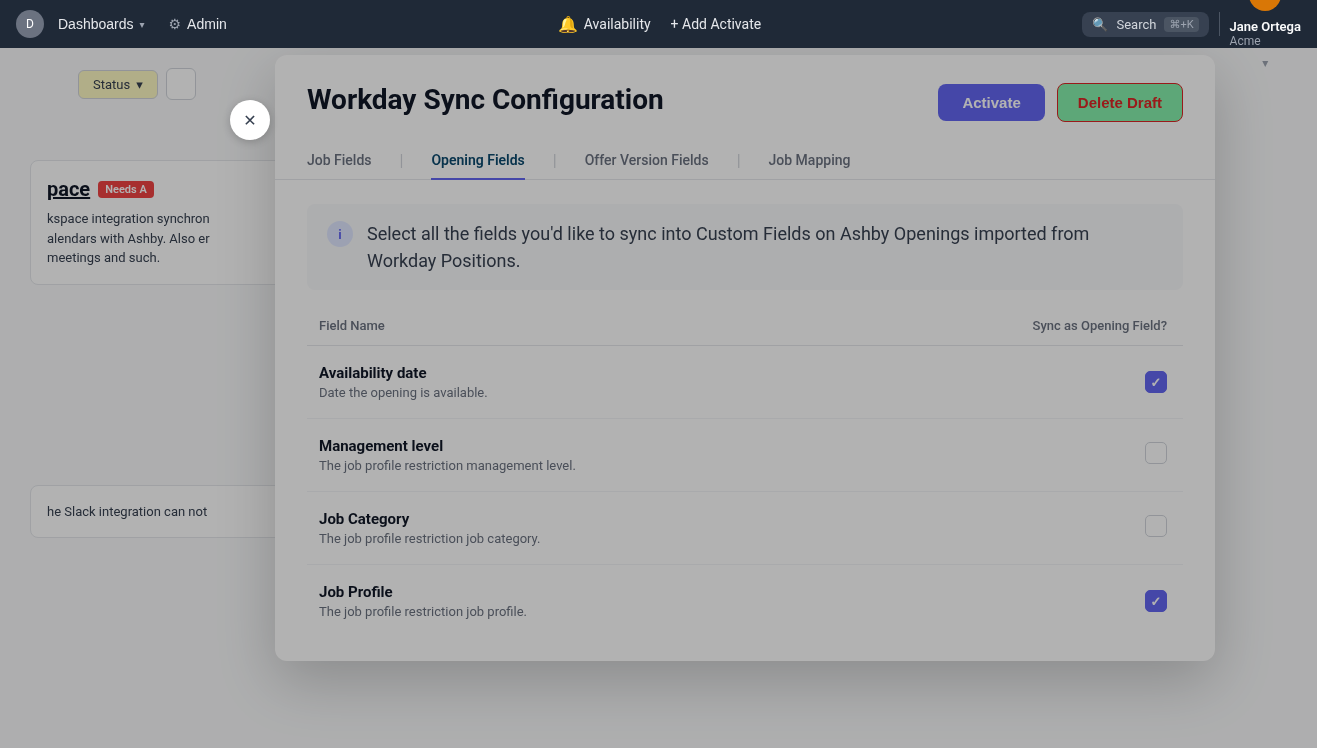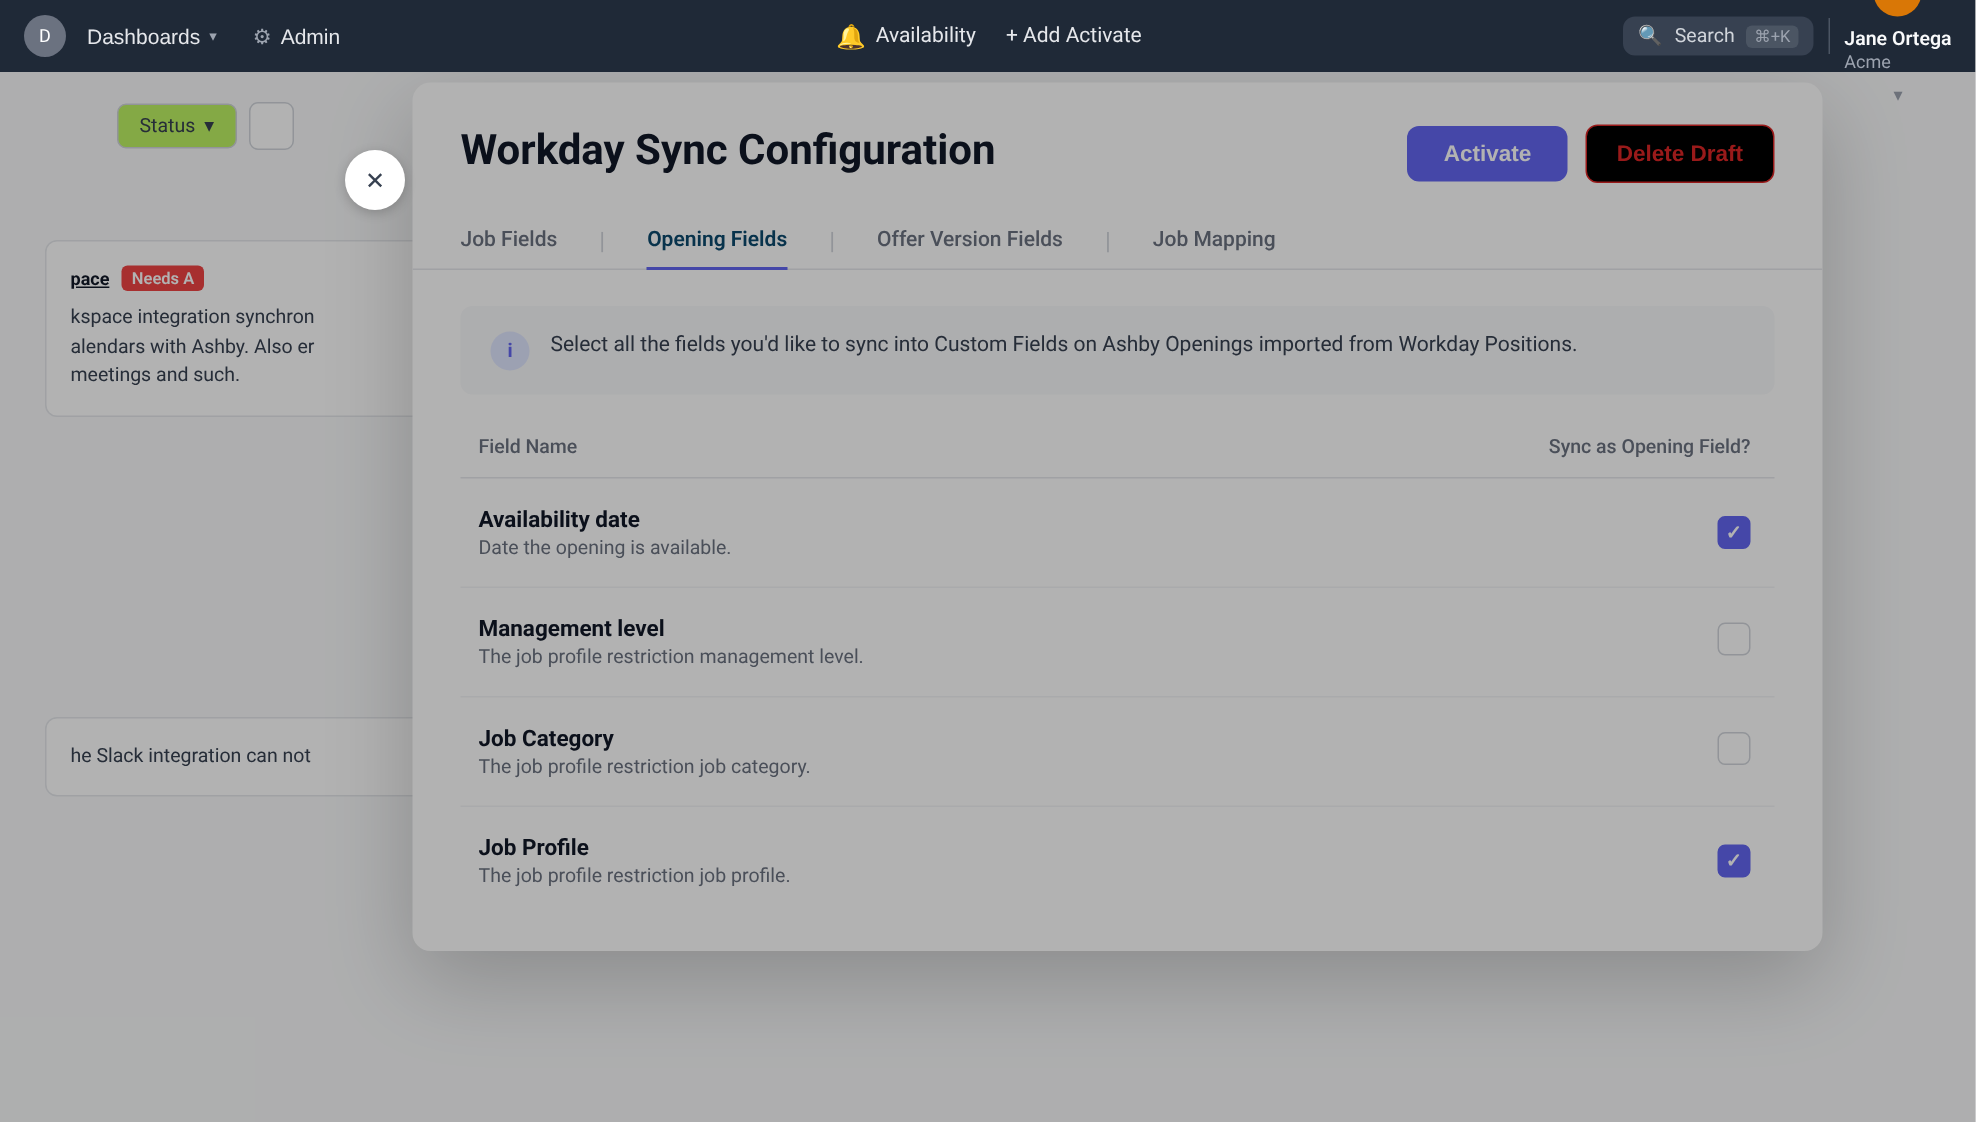--- a/index.html
+++ b/index.html
@@ -44,21 +44,21 @@
     .user-org { color: #9ca3af; font-size: 12px; }
 
     
     .bg-content {
       position: absolute; top: 48px; left: 0; width: 100%; height: calc(100% - 48px);
       background: #f9fafb;
       padding: 20px;
     }
     .bg-filter-row { display: flex; gap: 8px; margin-bottom: 16px; align-items: center; }
     .bg-filter-btn {
-      border: 1px solid #d1d5db; background: #bef264; border-radius: 6px;
+      border: 1px solid #d1d5db; background: #fef9c3; border-radius: 6px;
       padding: 6px 14px; font-size: 13px; color: #374151; cursor: pointer;
       display: flex; align-items: center; gap: 6px;
     }
 
     
     .modal-overlay {
       position: absolute; top: 48px; left: 0; width: 100%; height: calc(100% - 48px);
       background: rgba(0,0,0,0.3);
       z-index: 20;
     }
@@ -77,21 +77,21 @@
       display: flex; align-items: flex-start; justify-content: space-between;
     }
     .modal-title { font-size: 28px; font-weight: 700; color: #111827; }
     .modal-actions { display: flex; gap: 12px; align-items: center; }
     .btn-activate {
       background: #6366f1; color: white; border: none;
       border-radius: 8px; padding: 10px 24px; font-size: 15px; font-weight: 600;
       cursor: pointer;
     }
     .btn-delete-draft {
-      background: #000000; color: #dc2626; border: 1.5px solid #dc2626;
+      background: #86efac; color: #dc2626; border: 1.5px solid #dc2626;
       border-radius: 8px; padding: 10px 20px; font-size: 15px; font-weight: 600;
       cursor: pointer;
     }
 
     
     .modal-close-area {
       position: absolute; left: 230px; top: 100px;
       width: 40px; height: 40px;
       background: white; border-radius: 50%;
       display: flex; align-items: center; justify-content: center;
@@ -123,21 +123,21 @@
       background: #f8f9fb; border-radius: 8px; padding: 16px 20px;
       display: flex; gap: 14px; align-items: flex-start;
       margin-bottom: 20px;
     }
     .info-icon {
       width: 26px; height: 26px; border-radius: 50%;
       background: #e0e7ff; color: #6366f1;
       display: flex; align-items: center; justify-content: center;
       font-size: 13px; font-weight: 700; flex-shrink: 0; margin-top: 1px;
     }
-    .info-text { font-size: 14px; color: #374151; line-height: 1.5; }
+    .info-text { font-size: 18px; color: #374151; line-height: 1.5; }
 
     
     .fields-table { width: 100%; border-collapse: collapse; }
     .fields-table thead tr { border-bottom: 1px solid #e5e7eb; }
     .fields-table thead th {
       text-align: left; font-size: 13px; color: #6b7280; font-weight: 500;
       padding: 8px 12px 12px 12px;
     }
     .fields-table thead th:last-child { text-align: right; padding-right: 16px; }
     .fields-table tbody tr { border-bottom: 1px solid #f3f4f6; }
@@ -218,21 +218,21 @@
       <span>Status</span>
       <span>▾</span>
     </div>
     <div style="width:30px; height:32px; background: white; border: 1px solid #d1d5db; border-radius: 6px;"></div>
   </div>
 
   <div style="display:flex; gap:12px; margin-top:60px; padding-left: 10px;">
     <div style="width:260px;">
       <div class="bg-card">
         <div style="display:flex; align-items:center; gap:8px; margin-bottom:8px;">
-          <span style="font-size:12px; font-weight:700; color:#111827;text-decoration:underline;">pace</span>
+          <span style="font-size:20px; font-weight:700; color:#111827;text-decoration:underline;">pace</span>
           <span class="bg-tag">Needs A</span>
         </div>
         <div class="bg-text">kspace integration synchron<br>alendars with Ashby. Also er<br>meetings and such.</div>
       </div>
       <div class="bg-card" style="margin-top:200px;">
         <div class="bg-text">he Slack integration can not</div>
       </div>
     </div>
   </div>
 </div>

